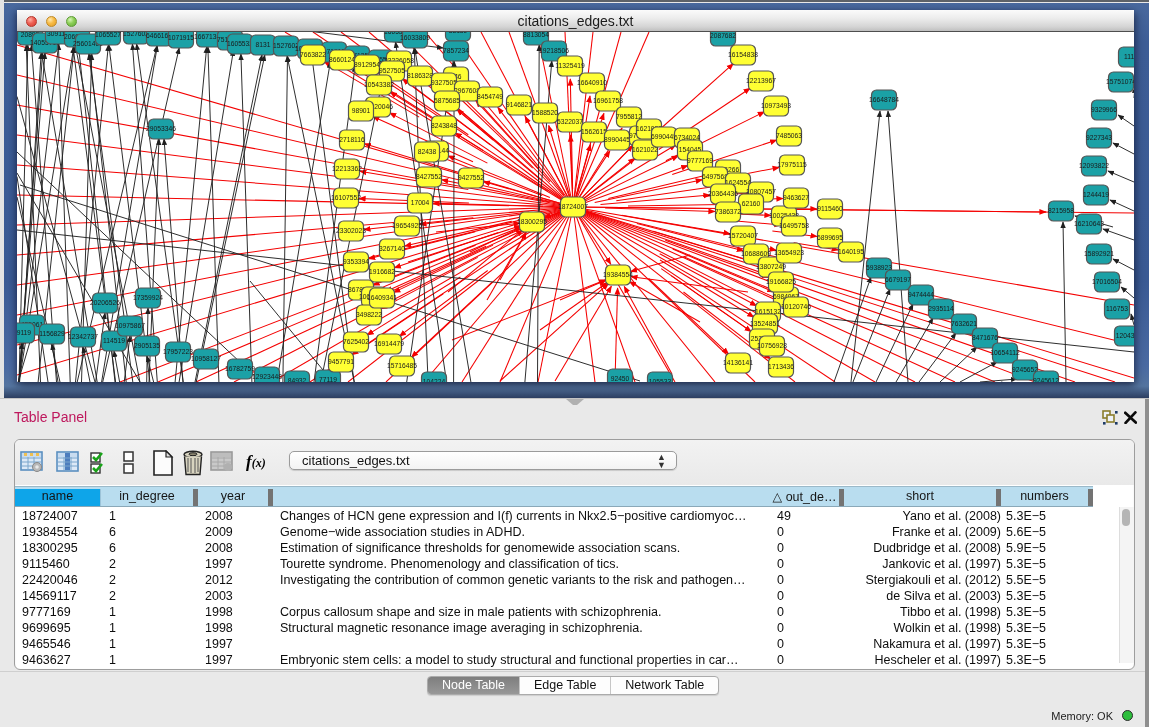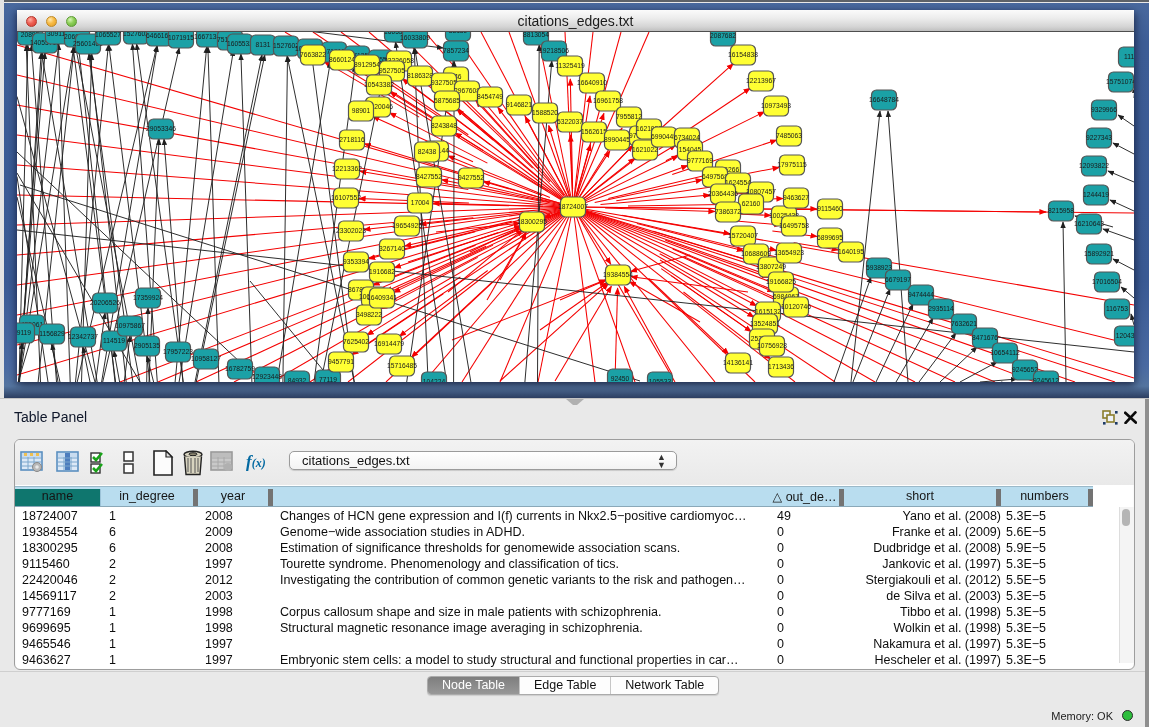--- a/index.html
+++ b/index.html
@@ -4,29 +4,29 @@
 html,body{width:1149px;height:727px;overflow:hidden;font-family:"Liberation Sans",sans-serif}
 #app{position:relative;width:1149px;height:727px;background:#e8e8e8}
 #blue{position:absolute;left:4px;top:3px;width:1145px;height:395px;background:linear-gradient(180deg,#49699e 0%,#3d5d96 10%,#3a5a94 70%,#4a6aa2 92%,#54749f 97%,#2c3e60 100%);}
 #topline{position:absolute;left:4px;top:0;width:1145px;height:2px;background:#5d6268}
 #win{position:absolute;left:17px;top:10px;width:1117px;height:372px;background:#fff;box-shadow:2px 3px 8px rgba(0,0,20,0.45),-2px 2px 6px rgba(0,0,30,0.3)}
 #titlebar{position:absolute;left:0;top:0;width:1117px;height:22px;background:linear-gradient(180deg,#fbfbfb,#ececec 40%,#d4d4d4 80%,#bfbfbf);border-bottom:1px solid #4e4e4e;border-radius:4px 4px 0 0}
 #title{position:absolute;width:100%;text-align:center;top:3px;font-size:14px;color:#1c1c1c}
 .tl{position:absolute;top:5.5px;width:11px;height:11px;border-radius:50%}
 #netwrap{position:absolute;left:0;top:22px;width:1117px;height:350px;overflow:hidden}
 #tp{position:absolute;left:0;top:398px;width:1149px;height:329px;background:#e9e9e9;border-top:1px solid #c4c4c4}
-#tplabel{position:absolute;left:14px;top:409px;font-size:14px;color:#0f172a}
+#tplabel{position:absolute;left:14px;top:409px;font-size:14px;color:#be185d}
 #panel{position:absolute;left:14px;top:439px;width:1121px;height:231px;background:#fff;border:1px solid #9d9d9d;border-radius:6px;box-shadow:inset 0 1px 2px rgba(0,0,0,0.08)}
 #tbar{position:absolute;left:15px;top:440px;width:1119px;height:45px;background:linear-gradient(180deg,#f2f2f2,#e9e9e9);border-radius:5px 5px 0 0}
 .tbi{position:absolute;top:450px}
 #combo{position:absolute;left:289px;top:451px;width:388px;height:19px;background:linear-gradient(180deg,#ffffff,#f3f3f3);border:1px solid #9b9b9b;border-radius:5px;box-shadow:0 1px 1px rgba(0,0,0,0.15);font-size:13px;color:#111;padding:1px 0 0 12px}
 #combo .ud{position:absolute;right:10px;top:1px;font-size:9px;line-height:8px;color:#333;letter-spacing:0}
 #thead{position:absolute;left:15px;top:486px;width:1078px;height:21px;background:#b9ddef;border-top:1px solid #9bb9c9;border-bottom:1px solid #8aa8b8;font-size:12.5px;color:#151515}
 #thead span{position:absolute;top:2px;text-align:center;border-right:5px solid #737373;height:17px}
-#thead .h0{left:0;width:86px;background:#0f766e;border-right:1px solid #9cc3d8}
+#thead .h0{left:0;width:86px;background:#0ea5e9;border-right:1px solid #9cc3d8}
 #thead .h1{left:86px;width:97px}
 #thead .h2{left:183px;width:75px}
 #thead .h3{left:258px;width:497px}
 #thead .h4{left:755px;width:74px}
 #thead .h5{left:829px;width:157px}
 #thead .h6{left:986px;width:92px}
 .trow{position:absolute;left:15px;width:1078px;height:16px;font-size:12.5px;color:#0d0d0d;white-space:nowrap}
 .trow span{position:absolute;top:0;overflow:hidden}
 .trow .c0{left:7px;width:80px}
 .trow .c1{left:94px;width:88px}
@@ -689,21 +689,21 @@
  <ellipse cx="12" cy="4.2" rx="4" ry="1.5" fill="#8a8570" stroke="#222"></ellipse>
  <path d="M3.5 6.5L5 24.5h14L20.5 6.5" fill="#d8d4c0" stroke="#222" stroke-width="1.4"></path>
  <path d="M7 8v14M10 8v15M14 8v15M17 8v14" stroke="#555" stroke-width="1"></path>
 </svg>
 <svg class="tbi" style="left:210px" width="24" height="24" viewBox="0 0 24 24">
  <rect x="1" y="2" width="21" height="18" fill="#c9c9c9" stroke="#9a9a9a" stroke-width="1.6"></rect>
  <rect x="2" y="3" width="19" height="4" fill="#bdbdbd"></rect>
  <path d="M2 8h19M2 12h19M2 16h19M8 7v13M14 7v13" stroke="#a8a8a8" stroke-width="1"></path>
  <circle cx="18" cy="17" r="4" fill="#b0b0b0"></circle>
 </svg>
-<div class="tbi" style="left:246px;top:452px;font-family:'Liberation Serif',serif;font-style:italic;font-weight:bold;font-size:17px;color:#0369a1;"><i>f</i><span style="font-size:12px">(x)</span></div>
+<div class="tbi" style="left:246px;top:452px;font-family:'Liberation Serif',serif;font-style:italic;font-weight:bold;font-size:17px;color:#000000;"><i>f</i><span style="font-size:12px">(x)</span></div>
 
  <div id="combo">citations_edges.txt<span class="ud">▲<br>▼</span></div>
  <div id="thead">
   <span class="h0">name</span>
       <span class="h1">in_degree</span>
       <span class="h2">year</span>
       <span class="h4">△ out_de…</span>
       <span class="h5">short</span>
   <span class="h6">numbers</span>
  </div>

